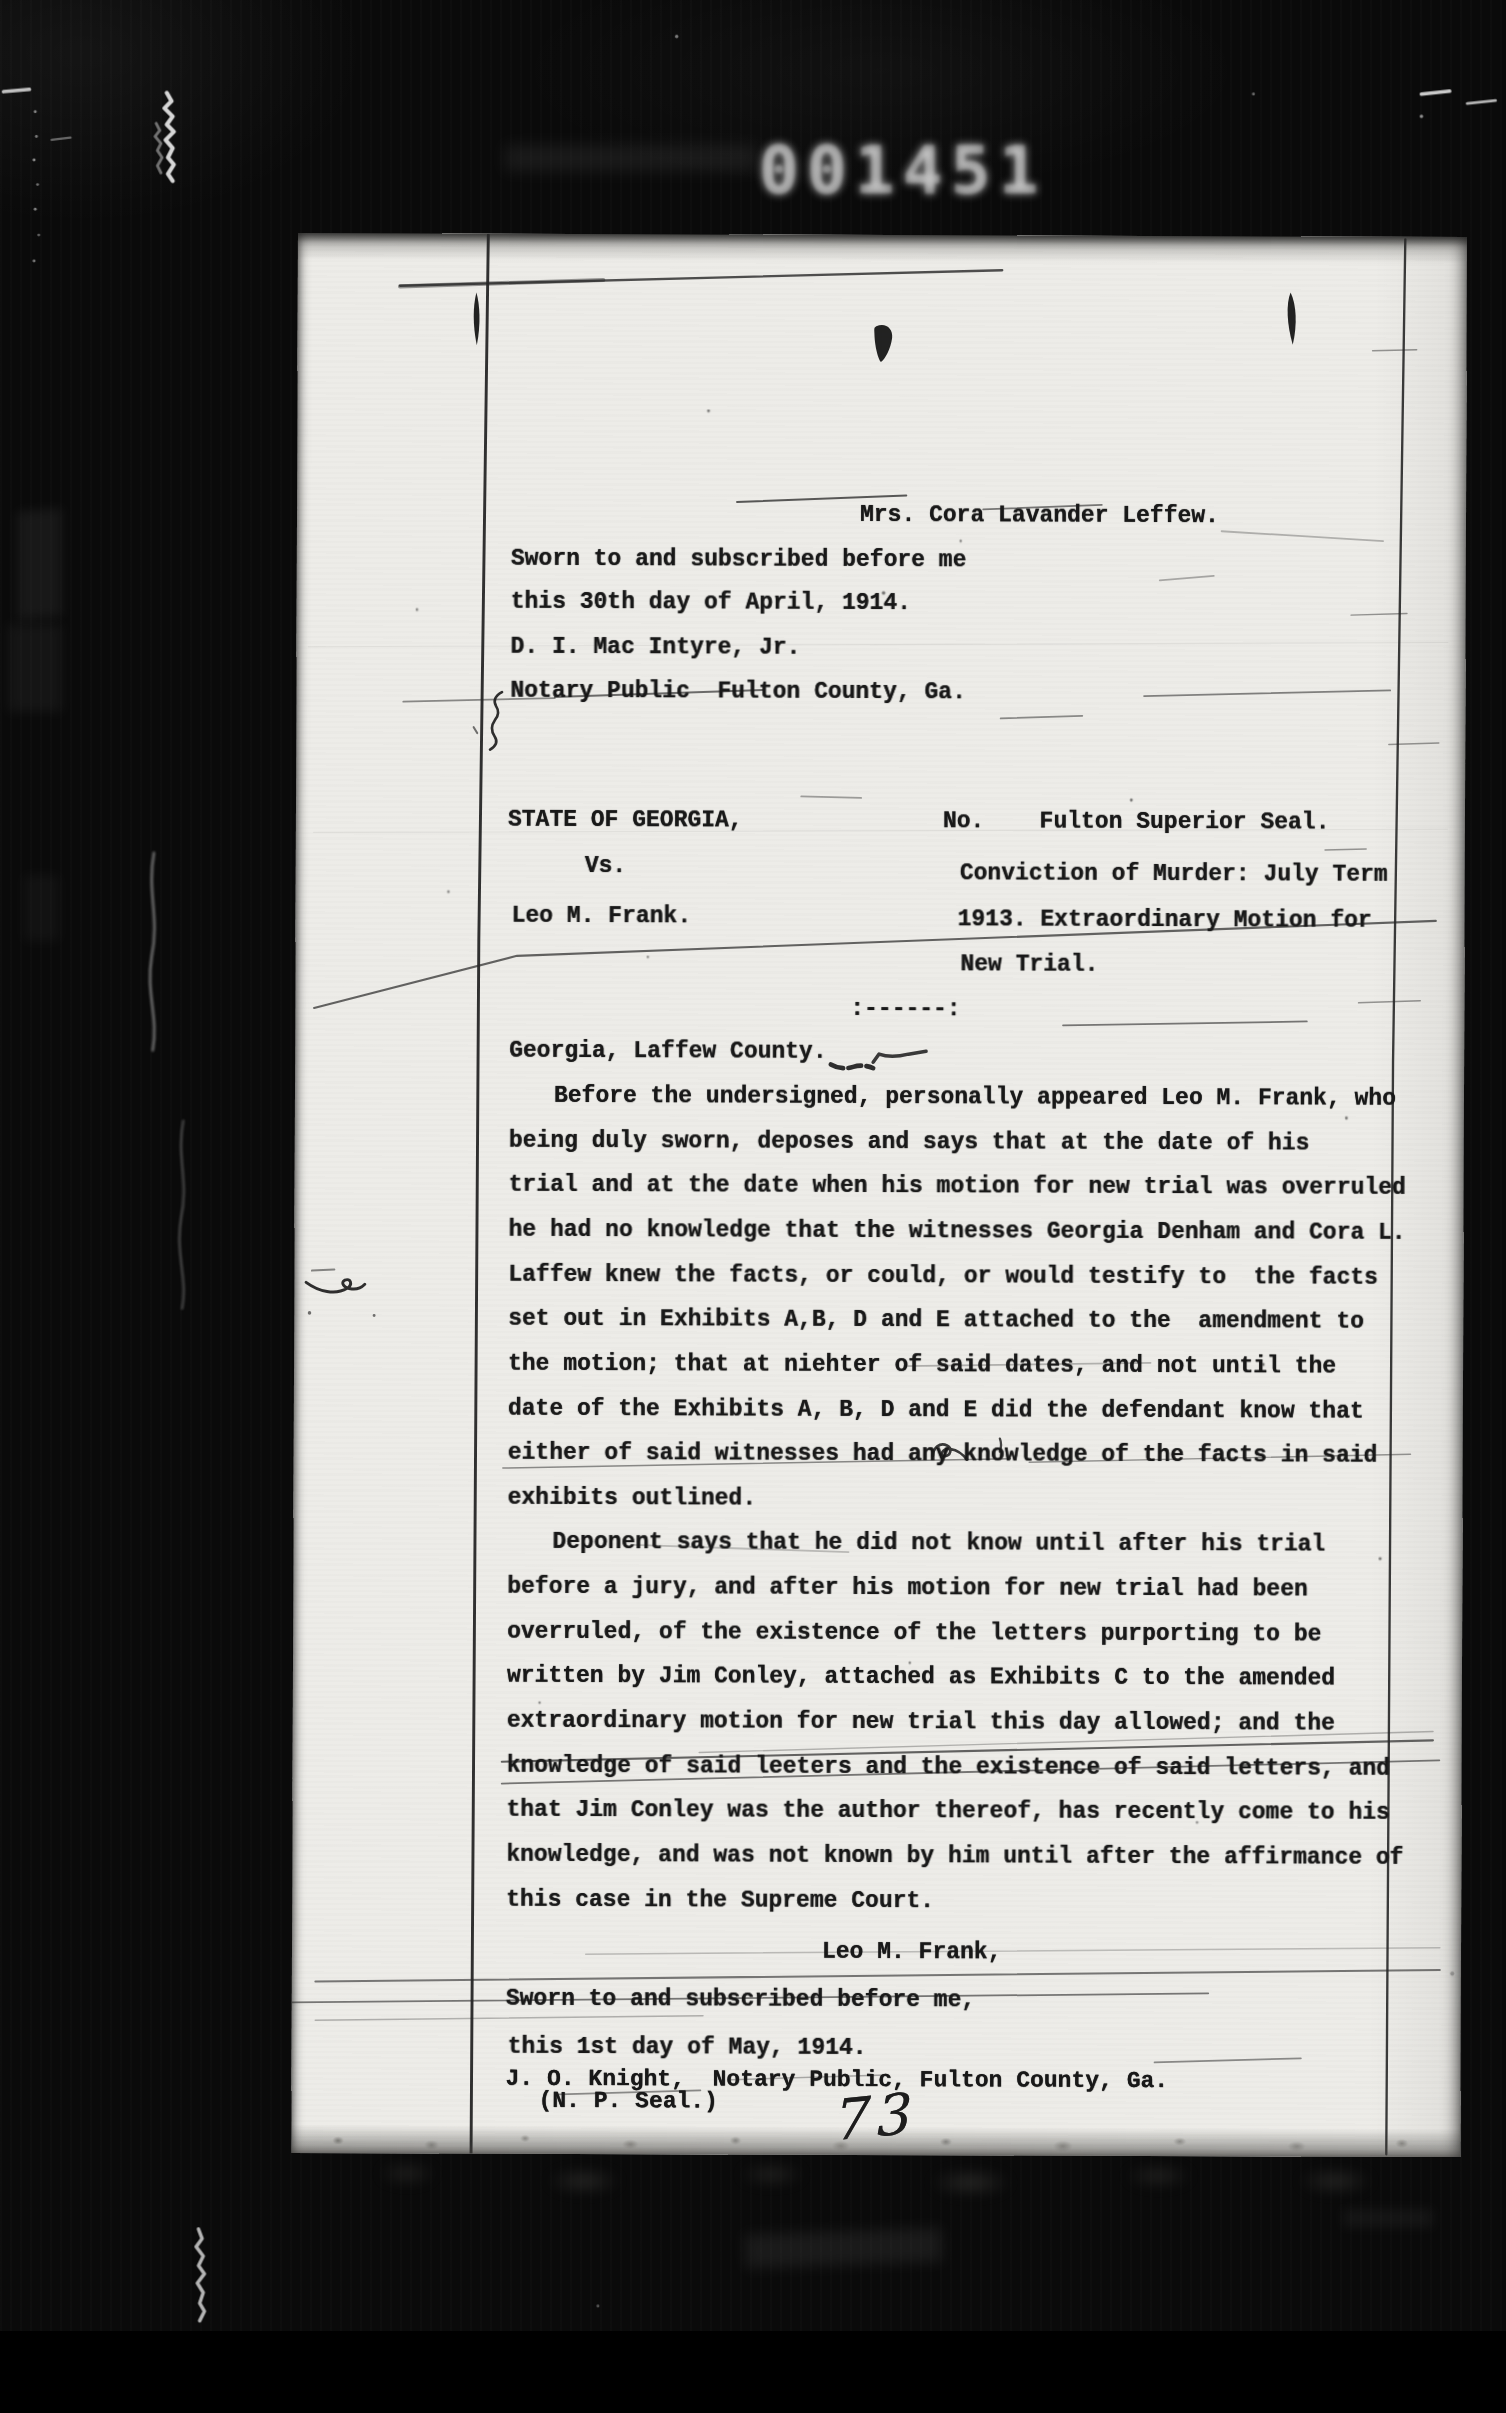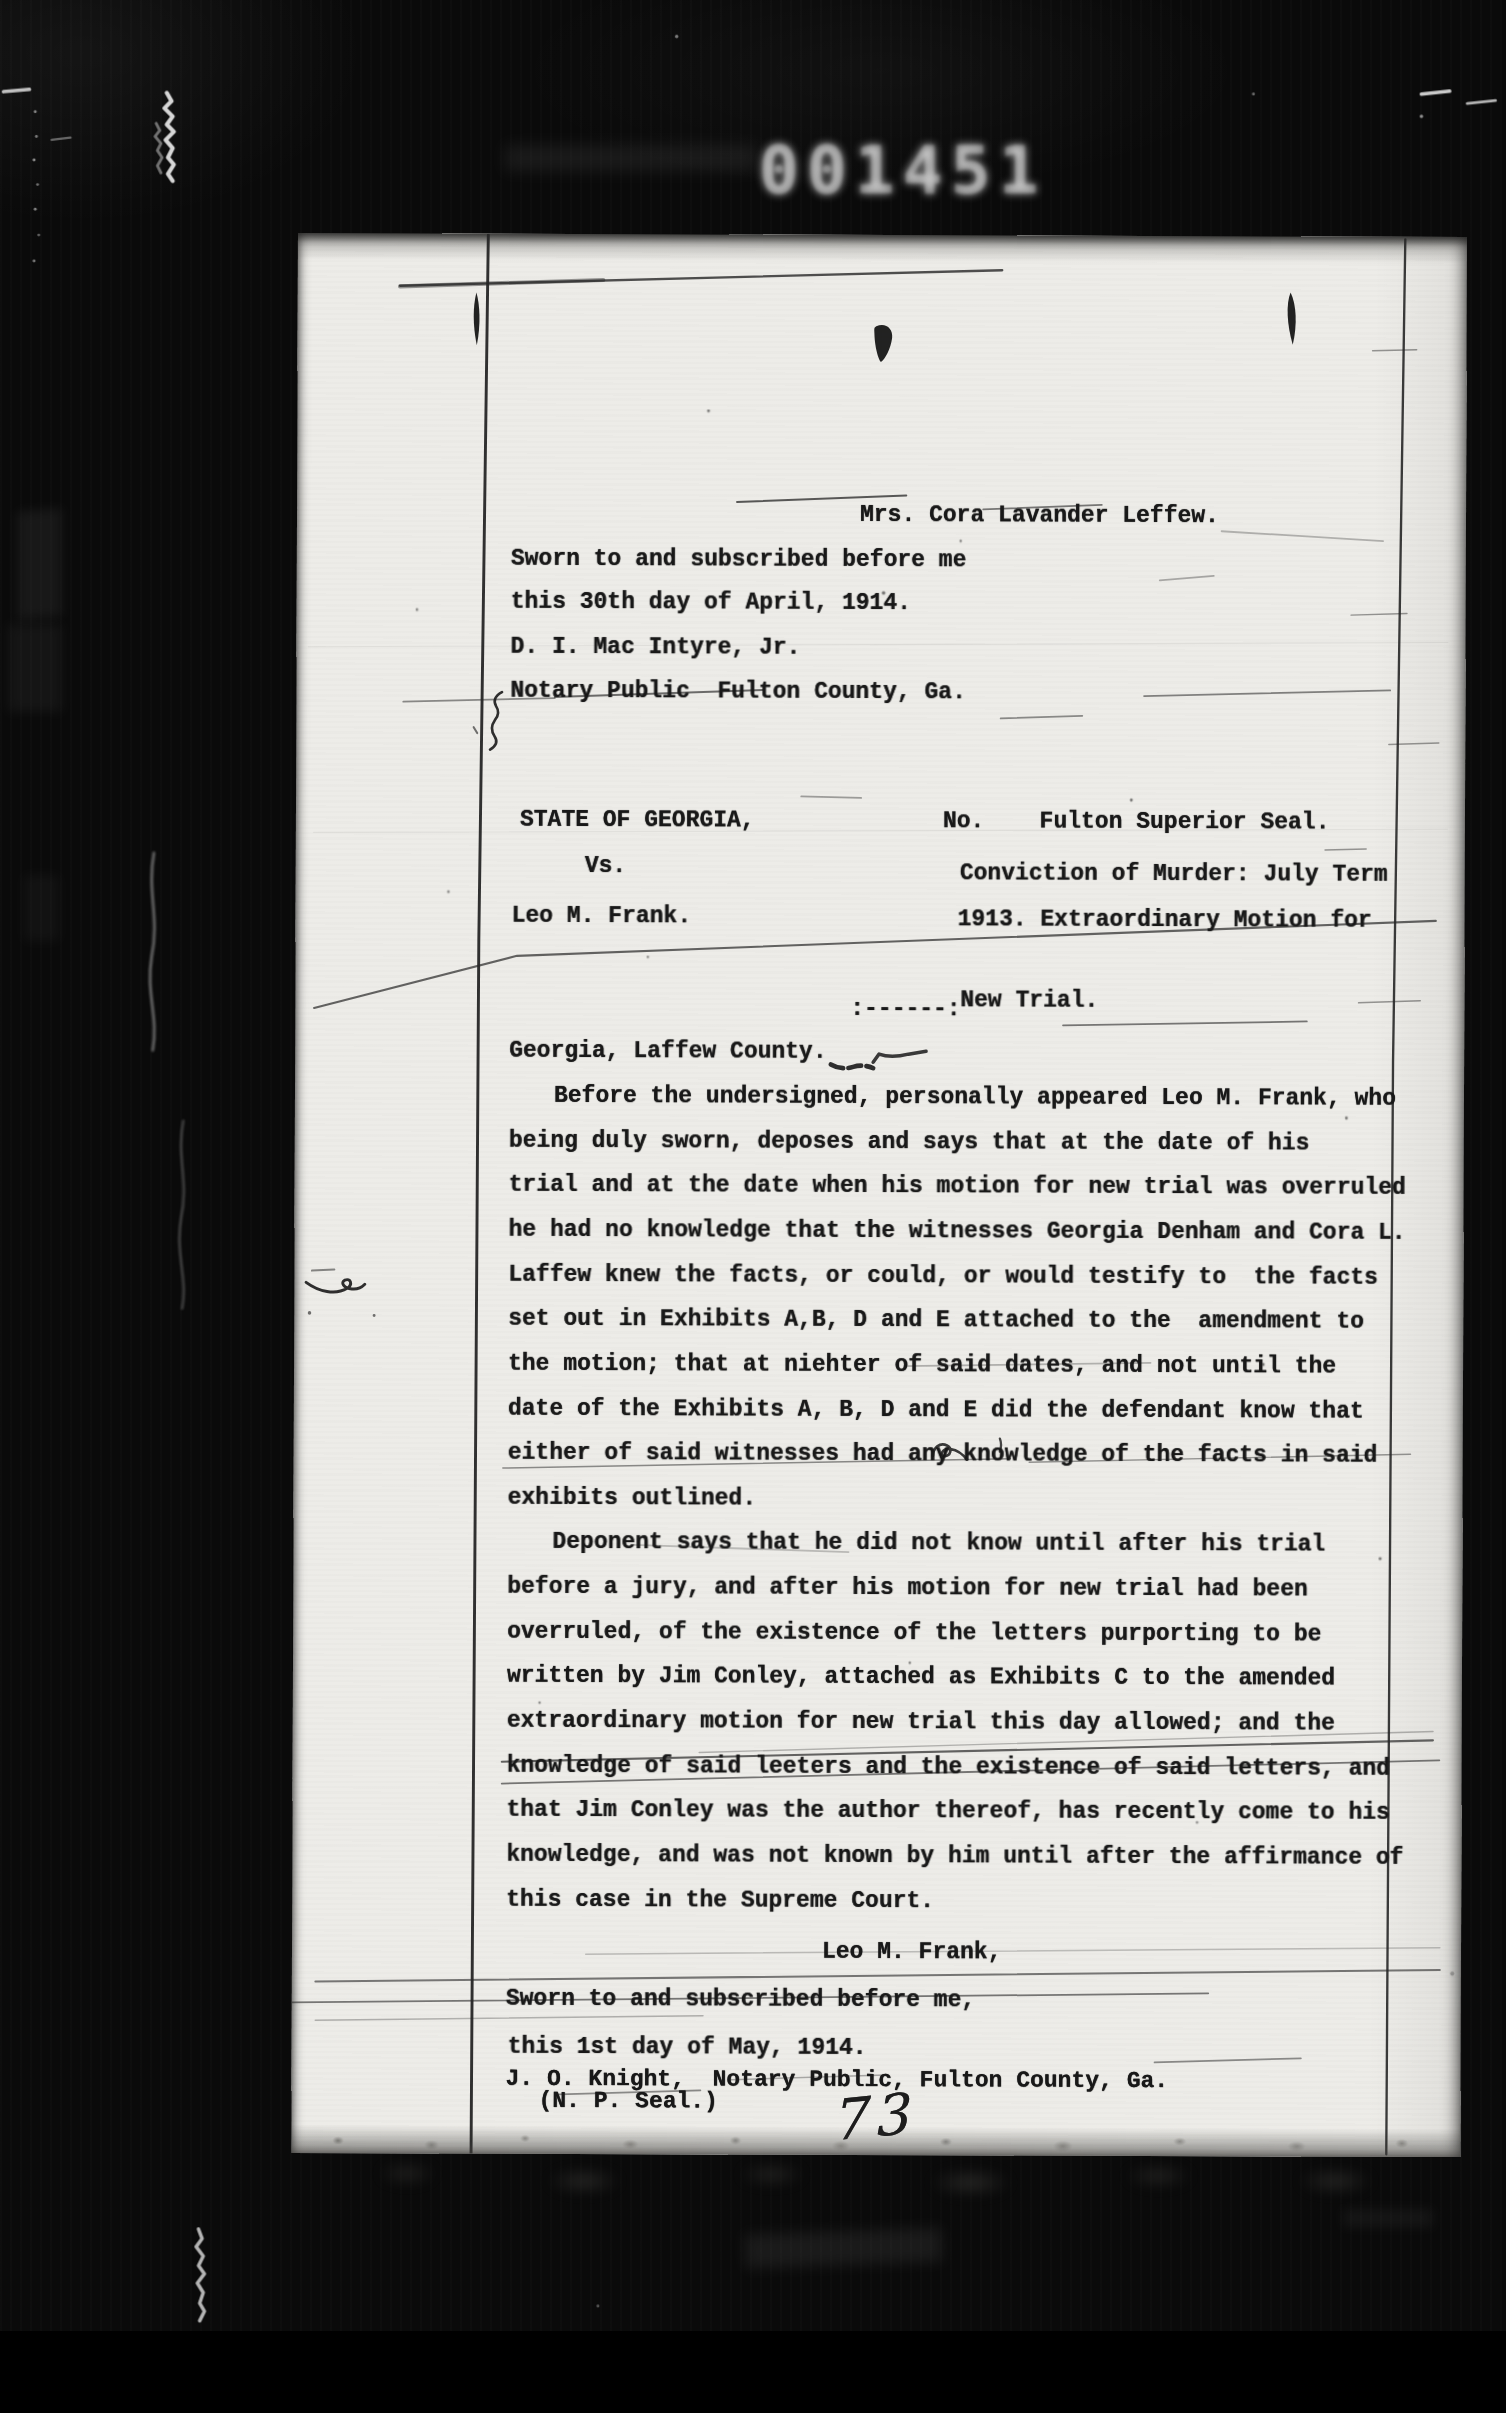--- a/index.html
+++ b/index.html
@@ -181,27 +181,27 @@
         <circle cx="1975" cy="2956" r="3.5" opacity=".5"></circle>
       </g>
     </svg>
 
     <div class="tw" style="left:563px;top:267px;">Mrs. Cora Lavander Leffew.</div>
     <div class="tw" style="left:214px;top:312px;">Sworn to and subscribed before me</div>
     <div class="tw" style="left:214px;top:355px;">this 30th day of April, 1914.</div>
     <div class="tw" style="left:214px;top:400px;">D. I. Mac Intyre, Jr.</div>
     <div class="tw" style="left:214px;top:444px;">Notary Public  Fulton County, Ga.</div>
 
-    <div class="tw" style="left:224px;top:573px;">STATE OF GEORGIA,</div>
+    <div class="tw" style="left:212px;top:573px;">STATE OF GEORGIA,</div>
     <div class="tw" style="left:289px;top:619px;">Vs.</div>
     <div class="tw" style="left:216px;top:669px;">Leo M. Frank.</div>
     <div class="tw" style="left:647px;top:573px;">No.    Fulton Superior Seal.</div>
     <div class="tw" style="left:664px;top:625px;">Conviction of Murder: July Term</div>
     <div class="tw" style="left:662px;top:671px;">1913. Extraordinary Motion for</div>
-    <div class="tw" style="left:665px;top:716px;margin-top:36px;">New Trial.</div>
+    <div class="tw" style="left:665px;top:716px;">New Trial.</div>
     <div class="tw" style="left:555px;top:761px;">:------:</div>
 
     <div class="tw" style="left:214px;top:804px;">Georgia, Laffew County.</div>
 
     <div class="tw" style="left:259px;top:849px;">Before the undersigned, personally appeared Leo M. Frank, who</div>
     <div class="tw" style="left:214px;top:894px;">being duly sworn, deposes and says that at the date of his</div>
     <div class="tw" style="left:214px;top:938px;">trial and at the date when his motion for new trial was overruled</div>
     <div class="tw" style="left:214px;top:983px;">he had no knowledge that the witnesses Georgia Denham and Cora L.</div>
     <div class="tw" style="left:214px;top:1028px;">Laffew knew the facts, or could, or would testify to  the facts</div>
     <div class="tw" style="left:214px;top:1072px;">set out in Exhibits A,B, D and E attached to the  amendment to</div>

